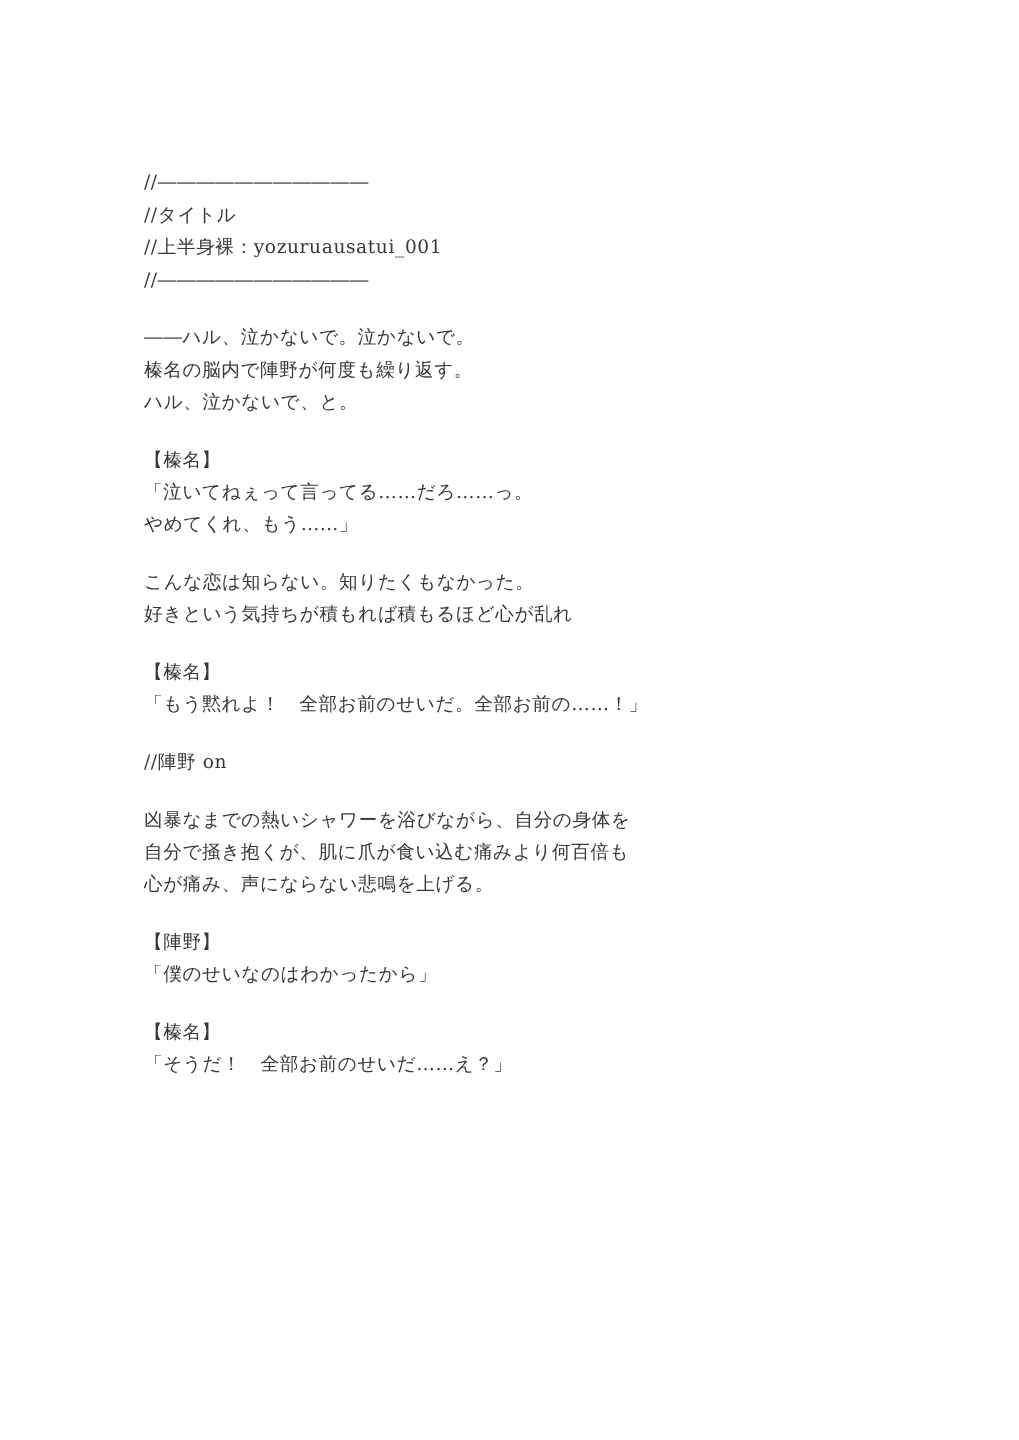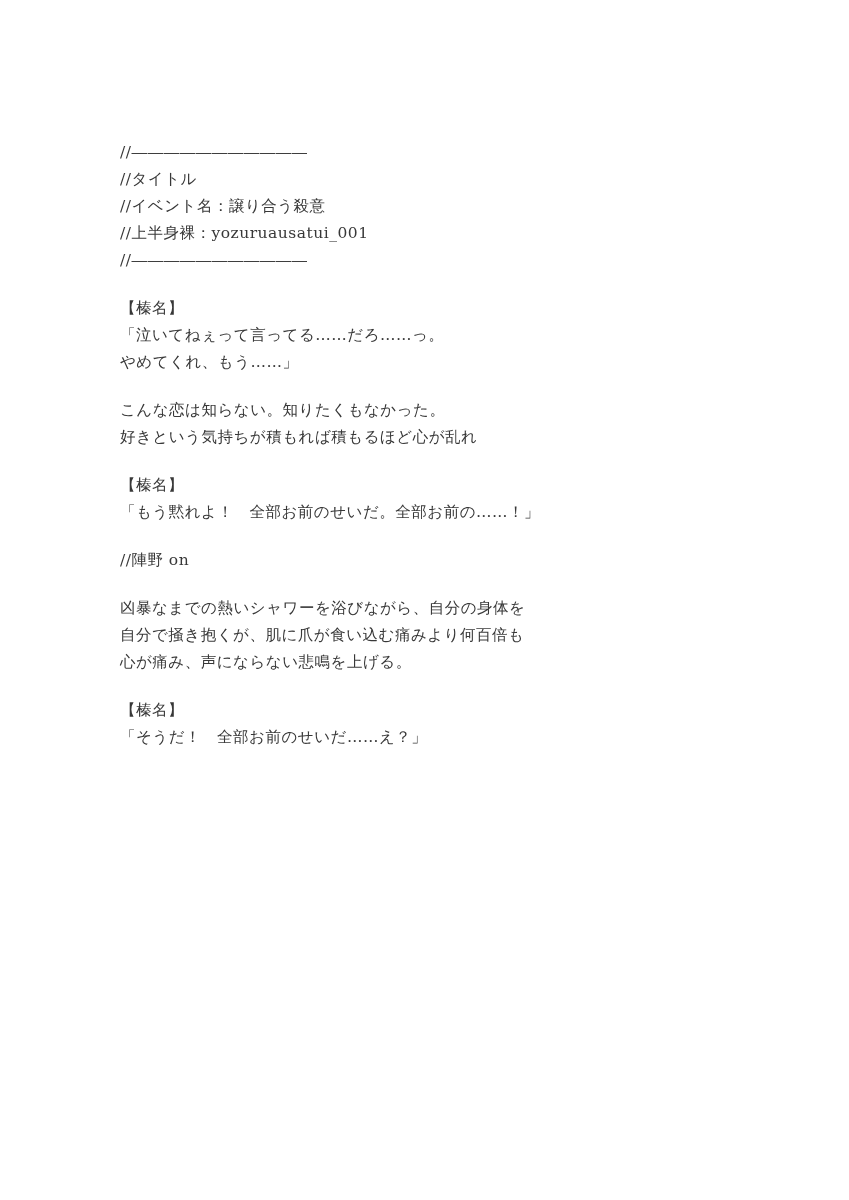--- a/index.html
+++ b/index.html
@@ -32,26 +32,30 @@
   }
 </style>
 </head>
 <body>
 
 <div class="page">
 
   <div class="block">
     <div class="line">//―――――――――――</div>
     <div class="line">//タイトル</div>
-    <div class="line">//イベント名：譲り合う殺意</div>
     <div class="line">//上半身裸：yozuruausatui_001</div>
     <div class="line">//―――――――――――</div>
   </div>
 
 
+  <div class="block">
+    <div class="line">――ハル、泣かないで。泣かないで。</div>
+    <div class="line">榛名の脳内で陣野が何度も繰り返す。</div>
+    <div class="line">ハル、泣かないで、と。</div>
+  </div>
 
   <div class="block">
     <div class="line">【榛名】</div>
     <div class="line">「泣いてねぇって言ってる……だろ……っ。</div>
     <div class="line">やめてくれ、もう……」</div>
   </div>
 
   <div class="block">
     <div class="line">こんな恋は知らない。知りたくもなかった。</div>
     <div class="line">好きという気持ちが積もれば積もるほど心が乱れ</div>
@@ -65,19 +69,23 @@
   <div class="block">
     <div class="line">//陣野 on</div>
   </div>
 
   <div class="block">
     <div class="line">凶暴なまでの熱いシャワーを浴びながら、自分の身体を</div>
     <div class="line">自分で掻き抱くが、肌に爪が食い込む痛みより何百倍も</div>
     <div class="line">心が痛み、声にならない悲鳴を上げる。</div>
   </div>
 
+  <div class="block">
+    <div class="line">【陣野】</div>
+    <div class="line">「僕のせいなのはわかったから」</div>
+  </div>
 
   <div class="block">
     <div class="line">【榛名】</div>
     <div class="line">「そうだ！　全部お前のせいだ……え？」</div>
   </div>
 
 </div>
 
 </body></html>

